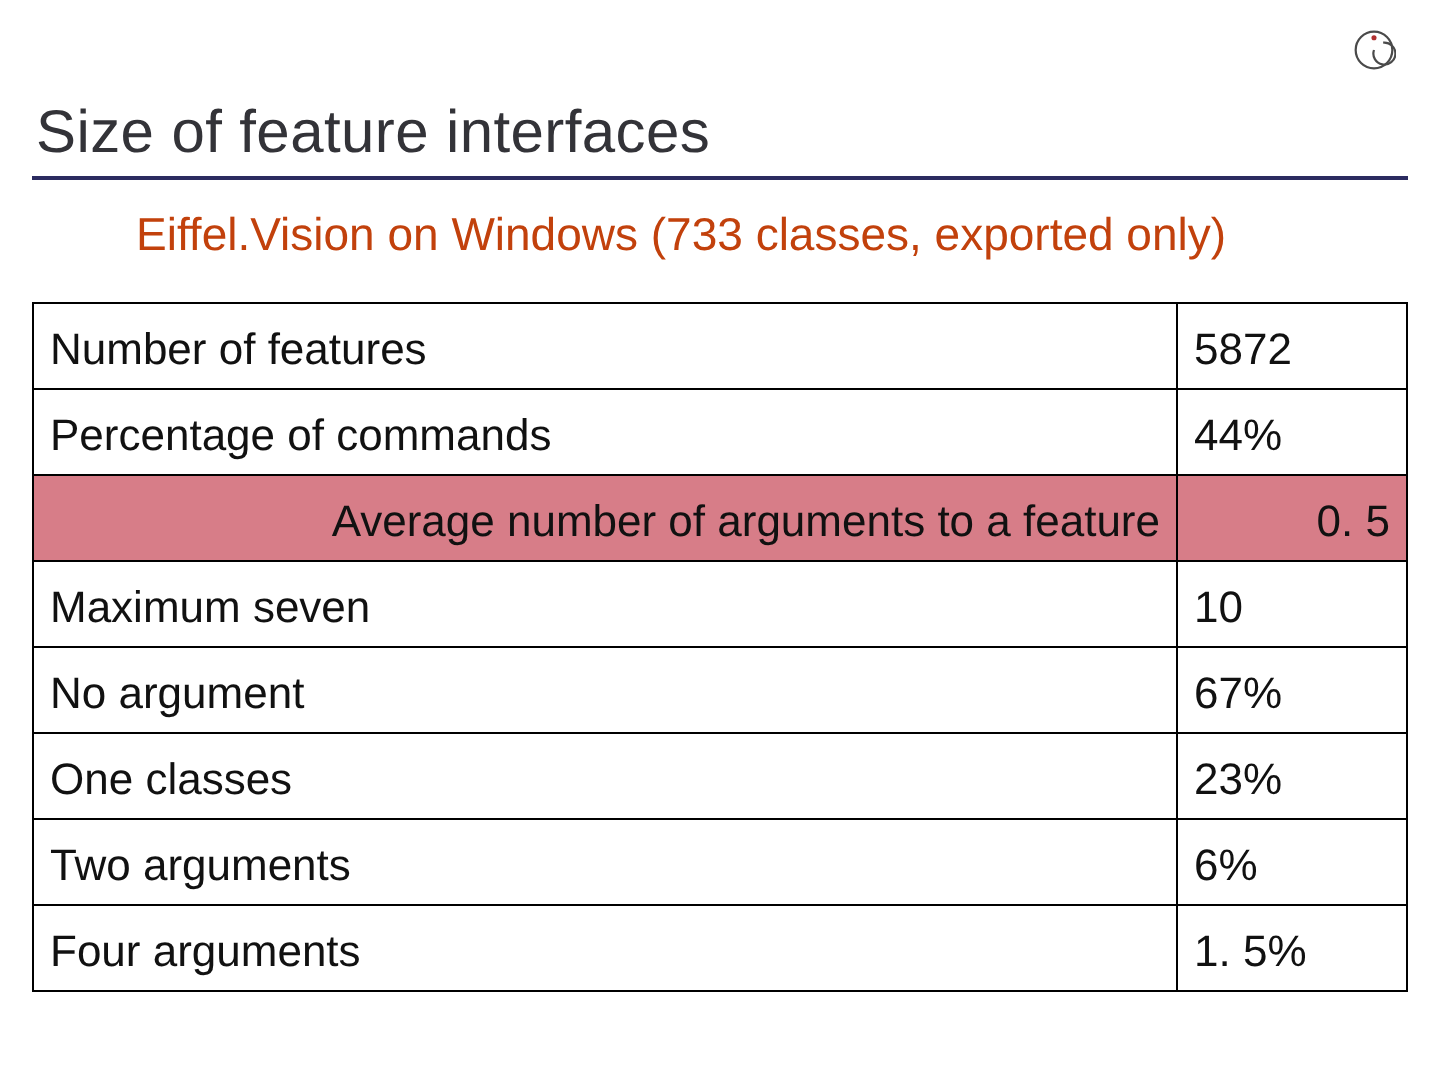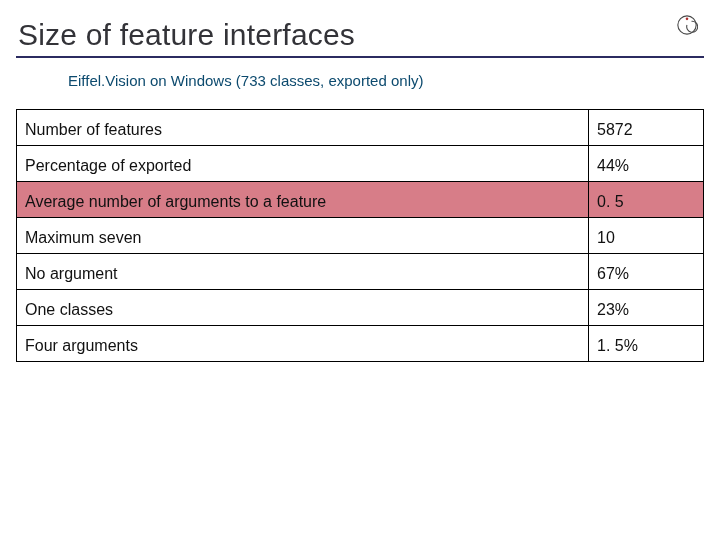--- a/index.html
+++ b/index.html
@@ -9,48 +9,50 @@
     background: #ffffff;
     font-family: "Trebuchet MS", "Segoe UI", sans-serif;
     position: relative;
     padding: 18px 16px 10px 16px;
   }
   .title {
     font-size: 30px;
     color: #333338;
     padding: 0 0 4px 2px;
     letter-spacing: 0.2px;
+    margin-top: 32px;
   }
   .title-underline {
     height: 2px;
     background: #2b2b60;
     margin-bottom: 14px;
   }
   .subtitle {
-    font-size: 15px;
-    color: #0c4a6e;
+    font-size: 23px;
+    color: #c2410c;
     padding-left: 52px;
     margin-bottom: 20px;
   }
   table.data {
     width: 100%;
     border-collapse: collapse;
     table-layout: fixed;
   }
   table.data td {
     border: 1.5px solid #000;
     padding: 10px 8px 6px 8px;
-    font-size: 16px;
+    font-size: 22px;
     color: #111;
     vertical-align: middle;
     height: 36px;
   }
   table.data col.val { width: 115px; }
   tr.highlight td {
     background: #d77d88;
+    text-align: right;
   }
   .logo {
     position: absolute;
     top: 14px;
     right: 22px;
     width: 22px;
     height: 22px;
   }
   .logo svg { width: 22px; height: 22px; }
 </style>
@@ -74,37 +76,41 @@
   <colgroup>
       <col>
       <col class="val">
     </colgroup>
   <tbody id="table-body">
       <tr>
         <td>Number of features</td>
         <td>5872</td>
       </tr>
       <tr>
-        <td>Percentage of exported</td>
+        <td>Percentage of commands</td>
         <td>44%</td>
       </tr>
       <tr class="highlight">
         <td>Average number of arguments to a feature</td>
         <td>0. 5</td>
       </tr>
       <tr>
         <td>Maximum seven</td>
         <td>10</td>
       </tr>
       <tr>
         <td>No argument</td>
         <td>67%</td>
       </tr>
       <tr>
         <td>One classes</td>
         <td>23%</td>
       </tr>
       <tr>
+        <td>Two arguments</td>
+        <td>6%</td>
+      </tr>
+      <tr>
         <td>Four arguments</td>
         <td>1. 5%</td>
       </tr>
     </tbody>
 </table>
 
 </body></html>

